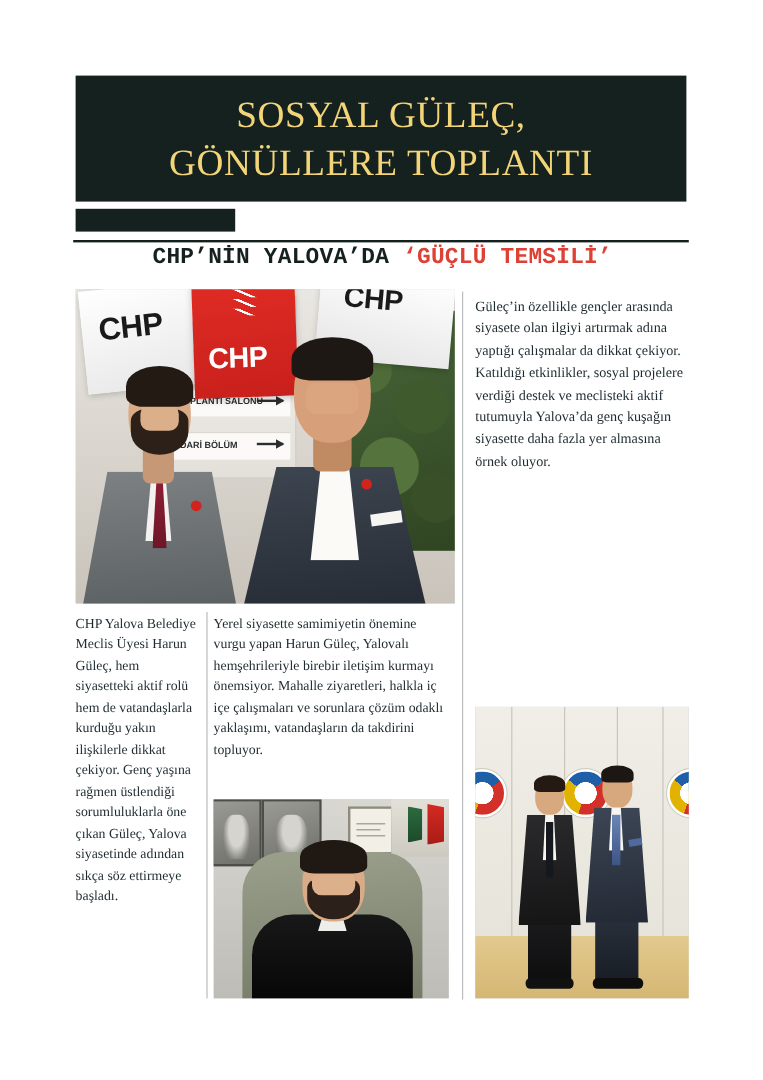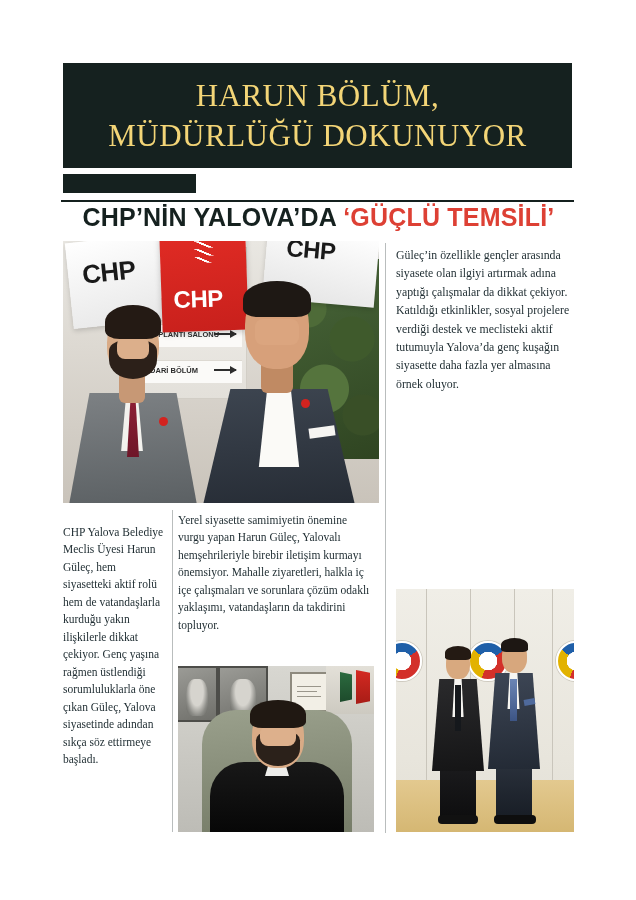--- a/index.html
+++ b/index.html
@@ -56,23 +56,23 @@
     width: 513px;
     height: 2px;
     background: #14201e;
   }
   .subhead {
     position: absolute;
     left: 63px;
     top: 203px;
     width: 511px;
     text-align: center;
-    font-family: Liberation Sans, sans-serif;
+    font-family: Liberation Mono, monospace;
     font-weight: bold;
-    font-size: 25px;
+    font-size: 19px;
     letter-spacing: 0.2px;
     color: #15211f;
     white-space: nowrap;
   }
   .subhead .accent { color: #dd4034; }
 
   
   .photo {
     position: absolute;
     overflow: hidden;
@@ -422,39 +422,39 @@
   
   .col {
     position: absolute;
     color: #1d2b30;
     font-family: "Liberation Serif", "DejaVu Serif", serif;
     font-size: 11.5px;
     line-height: 1.52;
     text-align: left;
   }
   .col p { margin: 0 0 10px 0; }
-  .col-left { left: 63px; top: 524px; width: 104px; }
+  .col-left { left: 63px; top: 512px; width: 104px; }
   .col-mid { left: 178px; top: 512px; width: 196px; }
   .col-right { left: 396px; top: 246px; width: 178px; font-size: 11.8px; line-height: 1.56; }
 
   
   .vdiv {
     position: absolute; width: 1px; background: #b9bdbd;
   }
   .vdiv-1 { left: 385px; top: 243px; height: 590px; }
   .vdiv-2 { left: 172px; top: 510px; height: 322px; }
 </style>
 </head>
 <body>
 
 <div class="page">
 
   <div class="masthead">
-    <div class="masthead-line">HARUN BÖLÜM,</div>
-    <div class="masthead-line">MÜDÜRLÜĞÜ DOKUNUYOR</div>
+    <div class="masthead-line">SOSYAL GÜLEÇ,</div>
+    <div class="masthead-line">GÖNÜLLERE TOPLANTI</div>
   </div>
 
   <div class="kicker-bar"></div>
   <div class="rule-top"></div>
 
   <div class="subhead">
     <span>CHP’NİN YALOVA’DA </span><span class="accent">‘GÜÇLÜ TEMSİLİ’</span>
   </div>
 
   <div class="photo photo-main">

